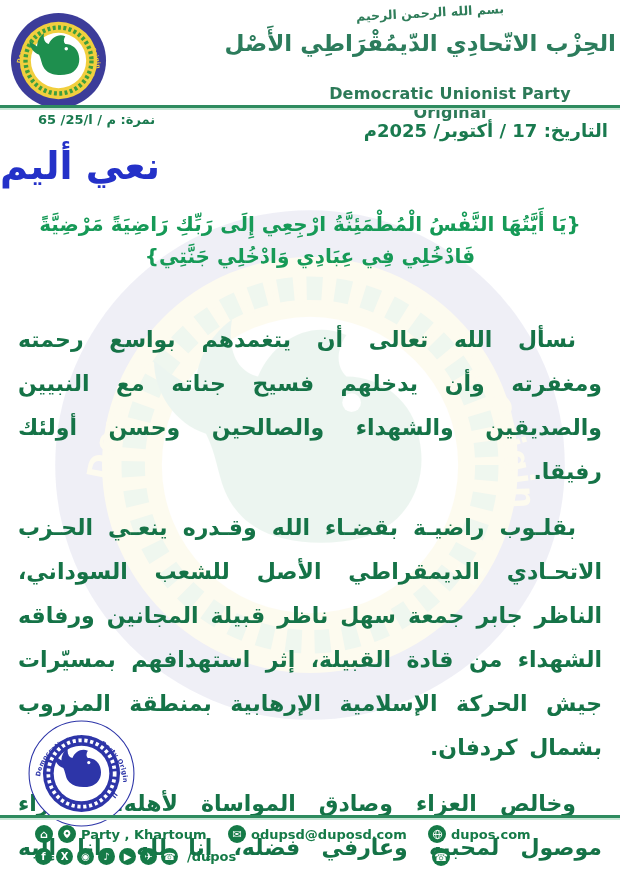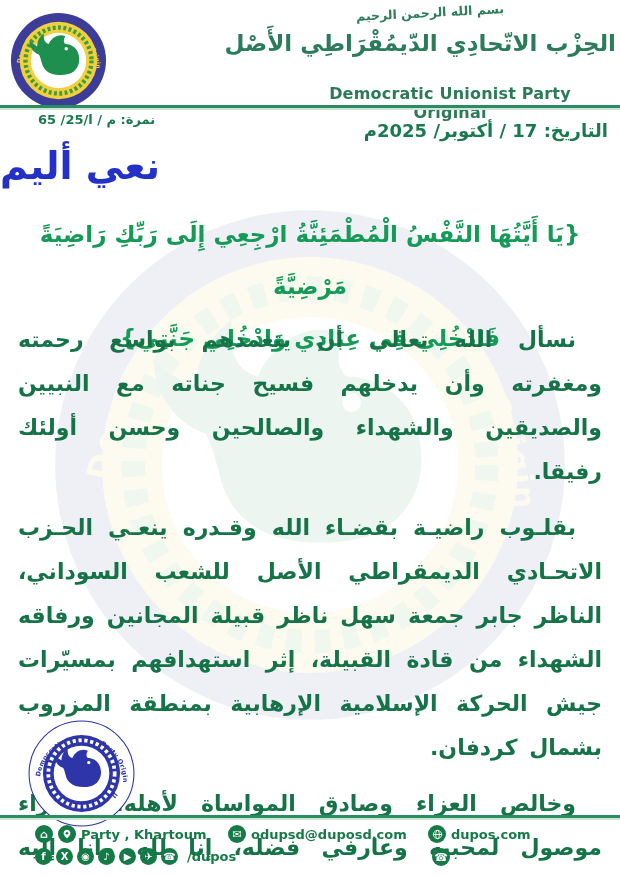--- a/index.html
+++ b/index.html
@@ -33,21 +33,21 @@
     position:absolute;left:38px;top:112px;font-size:13px;font-weight:bold;
     color:#1a7a4f;direction:rtl;
   }
   
   .doc-title{
     position:absolute;left:0;top:144px;width:620px;text-align:left;
     font-size:38px;font-weight:bold;color:#2431c8;direction:rtl;
   }
   .verse{
     position:absolute;left:20px;top:208px;width:580px;text-align:center;
-    font-size:23px;font-weight:bold;color:#169a57;direction:rtl;line-height:52px;
+    font-size:20px;font-weight:bold;color:#169a57;direction:rtl;line-height:32px;
   }
   
   .body-text{
     position:absolute;left:18px;top:318px;width:584px;direction:rtl;
     color:#157347;font-size:22px;font-weight:bold;text-align:justify;
     word-spacing:4px;
   }
   .body-text p{margin:0 0 12px 0;line-height:44px;text-indent:26px;}
   
   .stamp{position:absolute;left:28px;top:720px;width:107px;height:107px;}

